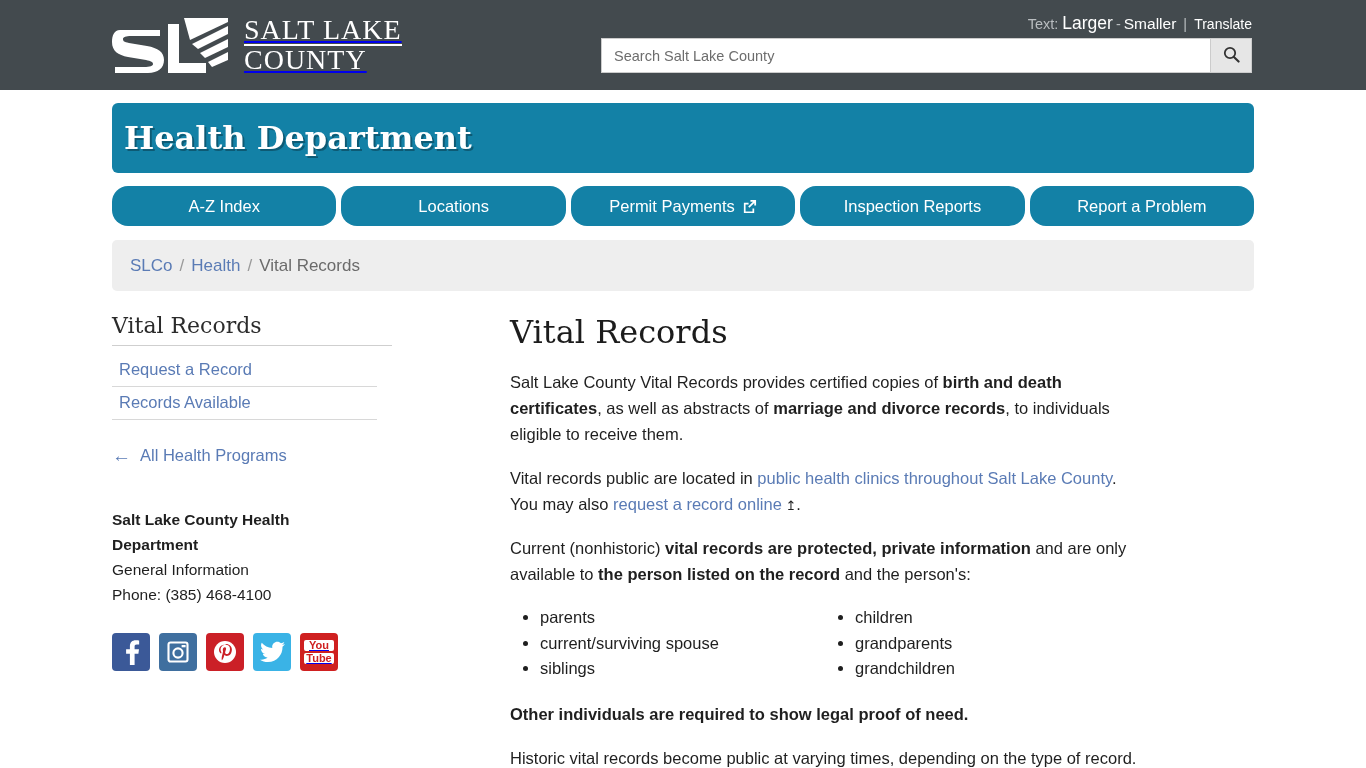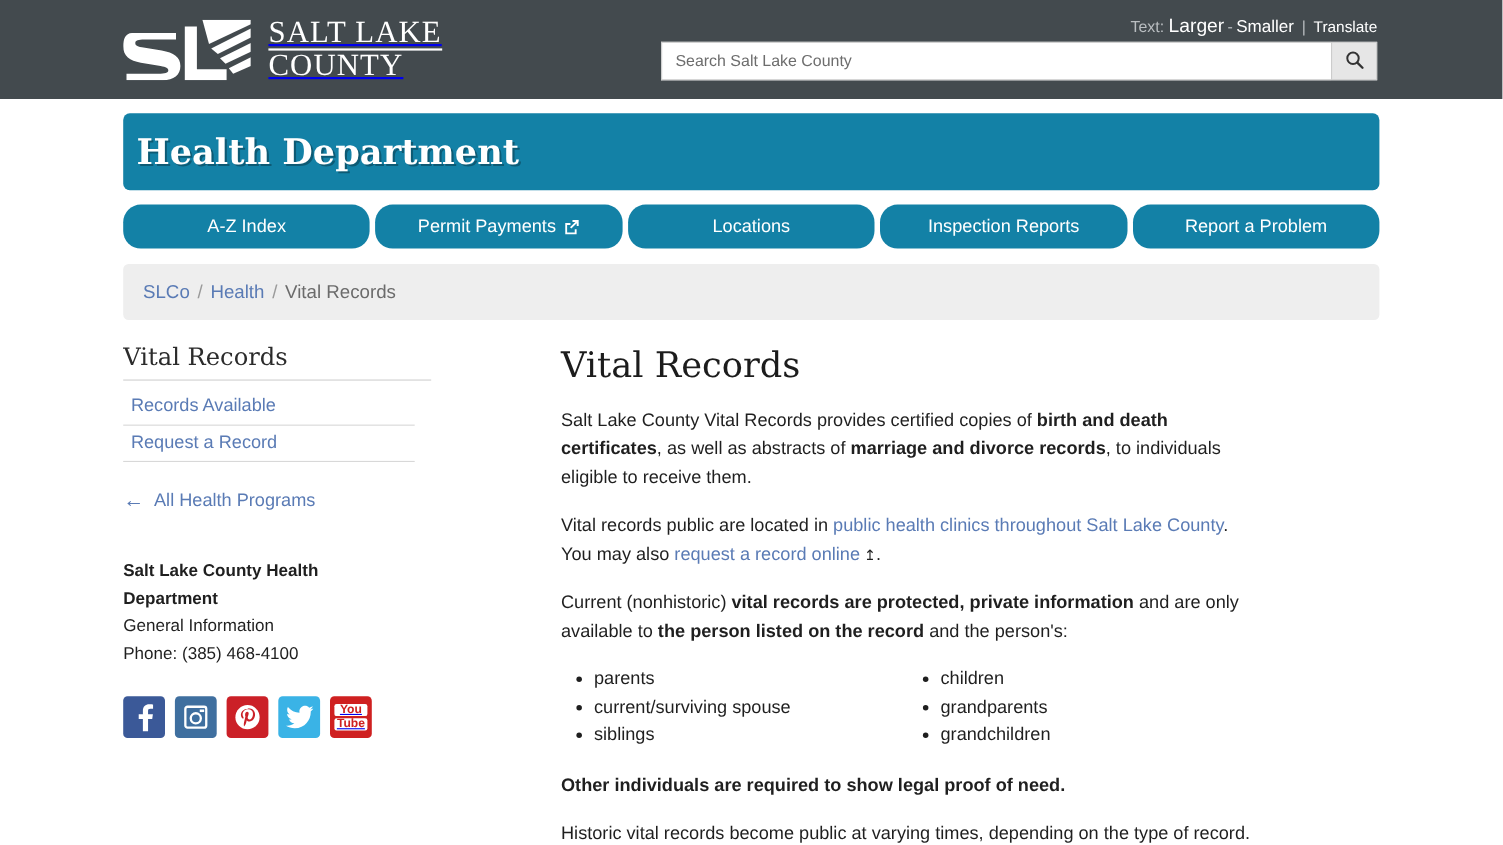--- a/index.html
+++ b/index.html
@@ -347,32 +347,32 @@
 <div class="container">
 
   <div class="dept-banner">
     <h1>Health Department</h1>
   </div>
 
   <div class="navrow">
     <a href="#" class="navbtn b1">
       <span>A-Z Index</span>
     </a>
+    <a href="#" class="navbtn b2">
+      <span>Locations</span>
+    </a>
     <a href="#" class="navbtn b3">
       <span>Permit Payments</span>
       <span class="ext-icon">
         <svg width="15" height="15" viewBox="0 0 16 16">
           <path d="M2 4 h5 v1.8 H3.8 v7.4 h7.4 V10 H13 v5 H2 Z" fill="#ffffff"></path>
           <path d="M9 1 h6 v6 h-1.9 V4.2 L7.9 9.4 6.6 8.1 11.8 2.9 H9 Z" fill="#ffffff"></path>
         </svg>
       </span>
     </a>
-    <a href="#" class="navbtn b2">
-      <span>Locations</span>
-    </a>
     <a href="#" class="navbtn b4">
       <span>Inspection Reports</span>
     </a>
     <a href="#" class="navbtn b5">
       <span>Report a Problem</span>
     </a>
   </div>
 
   <div class="breadcrumb">
     <a href="#">SLCo</a>
@@ -381,22 +381,22 @@
     <span class="slash">/</span>
     <span class="current">Vital Records</span>
   </div>
 
   <div class="cols">
 
     <div class="sidebar">
       <div class="side-title">Vital Records</div>
 
       <div class="side-links">
+        <a href="#">Request a Record</a>
         <a href="#">Records Available</a>
-        <a href="#">Request a Record</a>
       </div>
 
       <a href="#" class="side-back">
         <span class="arrow-left">←</span>
         <span>All Health Programs</span>
       </a>
 
       <div class="contact">
         <div class="bold">Salt Lake County Health</div>
         <div class="bold">Department</div>

